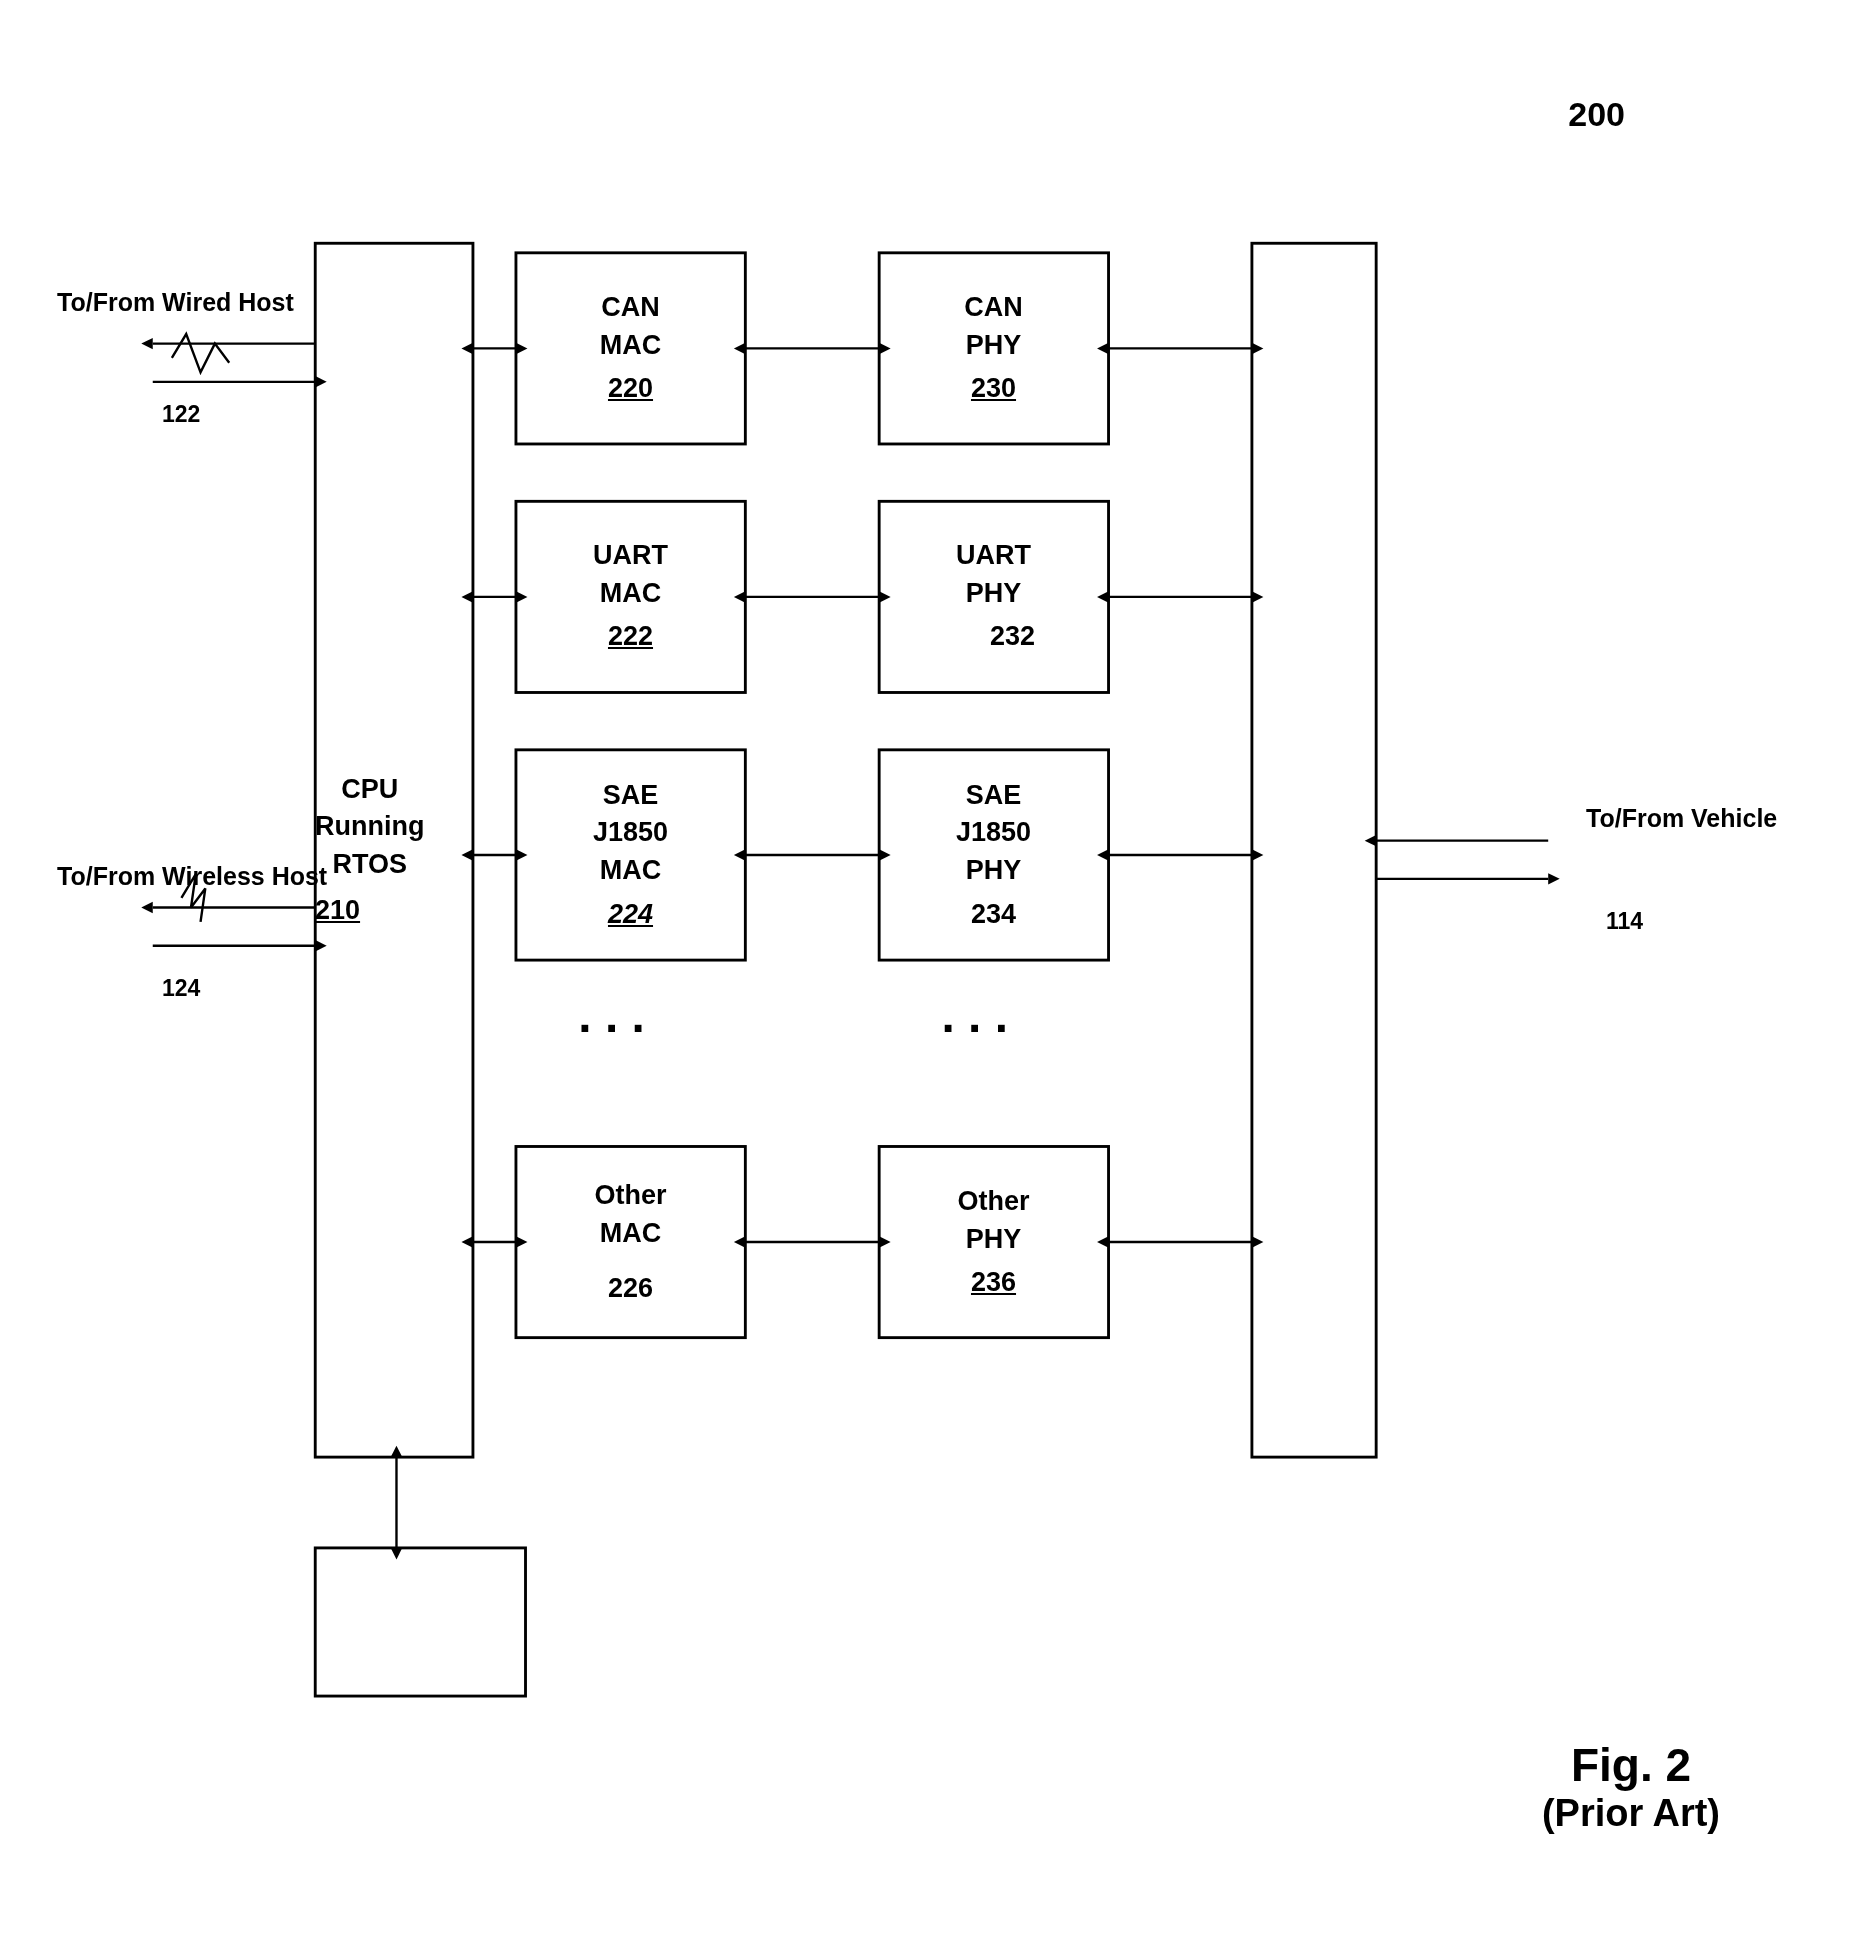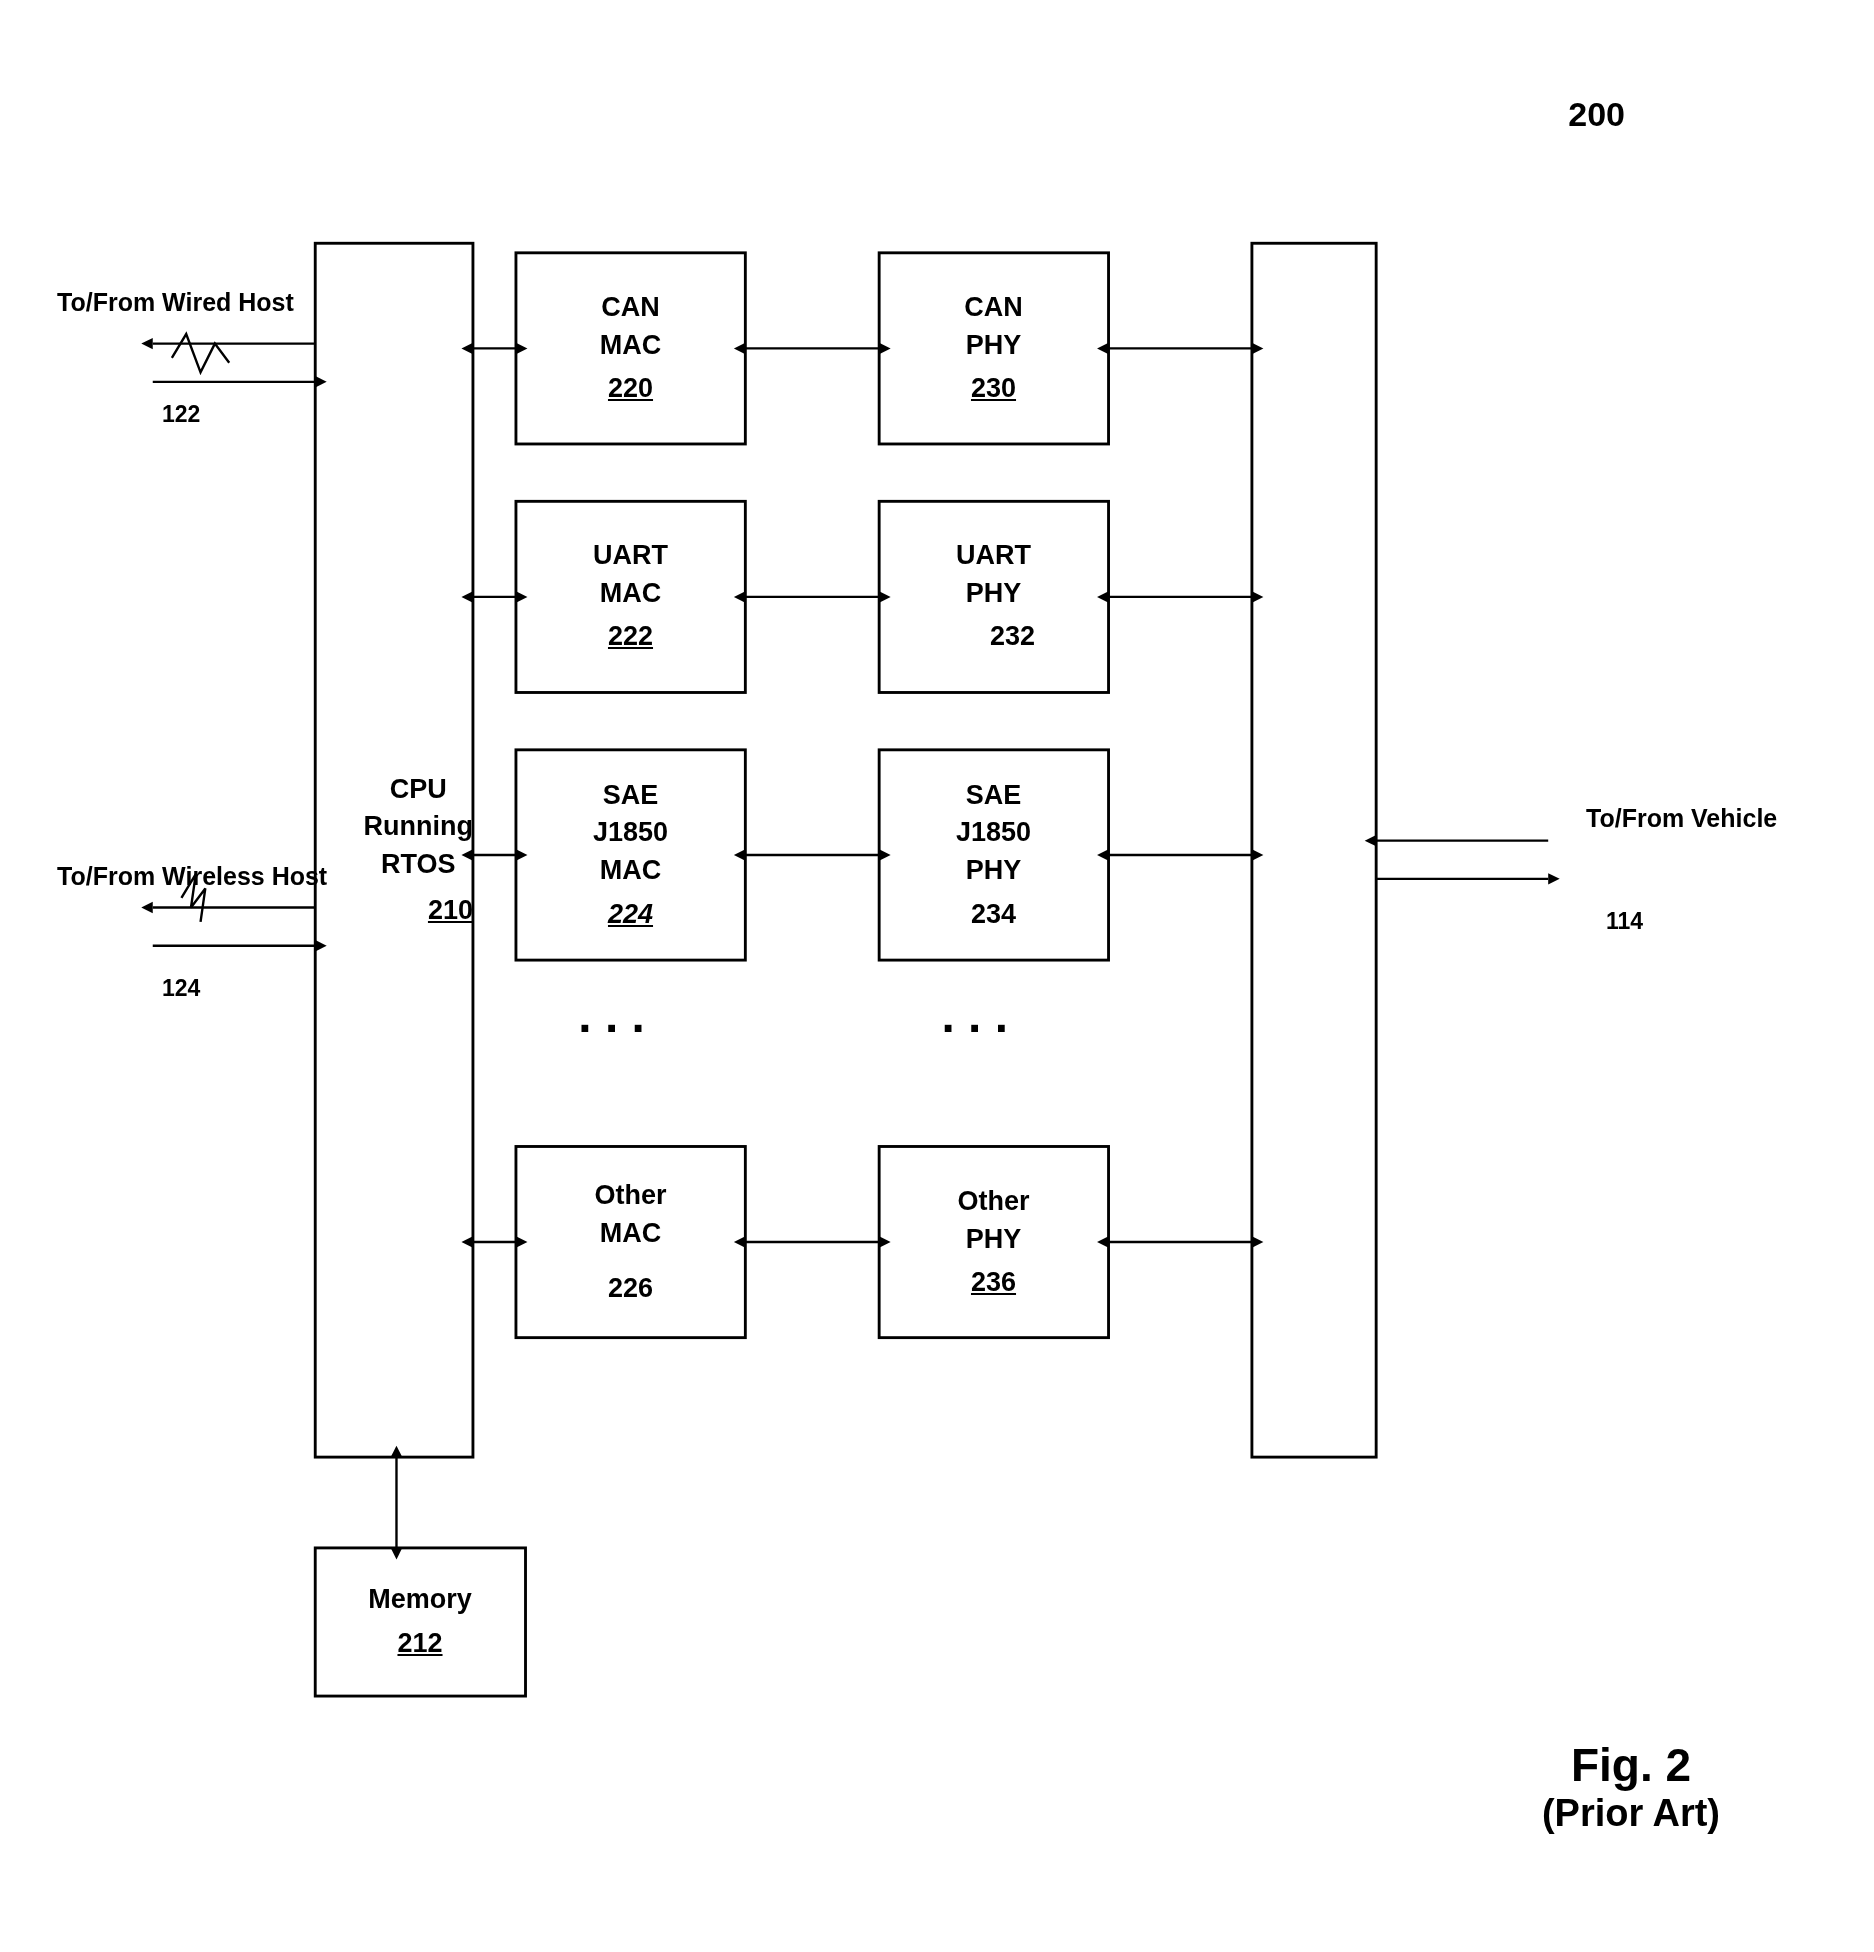--- a/index.html
+++ b/index.html
@@ -142,21 +142,21 @@
     <polygon points="1380,794 1380,806 1368,800" fill="black"></polygon>
     <line x1="1380" y1="840" x2="1560" y2="840" stroke="black" stroke-width="2.5"></line>
     <polygon points="1560,834 1560,846 1572,840" fill="black"></polygon>
 
     <text x="580" y="1000" font-size="50" font-weight="bold" text-anchor="middle" fill="black">. . .</text>
 
     <text x="960" y="1000" font-size="50" font-weight="bold" text-anchor="middle" fill="black">. . .</text>
 
   </svg>
 
-  <div style="position:absolute; left:258px; top:167px; width:158px; height:1214px; display:flex; flex-direction:column; align-items:flex-end; justify-content:center; text-align:center; font-size:27px; font-weight:bold; line-height:1.4;">
+  <div style="position:absolute; left:258px; top:167px; width:158px; height:1214px; display:flex; flex-direction:column; align-items:flex-start; justify-content:center; text-align:center; font-size:27px; font-weight:bold; line-height:1.4;">
     <div style="white-space:pre-line;">CPU
 Running
 RTOS</div>
     <div style="text-decoration:underline; margin-top:7.6px;">210</div>
   </div>
 
 
   <div style="position:absolute; left:459px; top:177px; width:229px; height:191px; display:flex; flex-direction:column; align-items:center; justify-content:center; text-align:center; font-size:27px; font-weight:bold; line-height:1.4;">
     <div>CAN<br>MAC</div>
     <div style="text-decoration:underline; margin-top:5.7px;">220</div>
@@ -190,24 +190,20 @@
   <div style="position:absolute; left:459px; top:1071px; width:229px; height:191px; display:flex; flex-direction:column; align-items:center; justify-content:center; text-align:center; font-size:27px; font-weight:bold; line-height:1.4;">
     <div>Other<br>MAC</div>
     <div style="margin-top:17px;">226</div>
   </div>
 
   <div style="position:absolute; left:822px; top:1071px; width:229px; height:191px; display:flex; flex-direction:column; align-items:center; justify-content:center; text-align:center; font-size:27px; font-weight:bold; line-height:1.4;">
     <div>Other<br>PHY</div>
     <div style="text-decoration:underline; margin-top:5.7px;">236</div>
   </div>
 
-  <div style="position:absolute; left:258px; top:1472px; width:210px; height:148px; display:flex; flex-direction:column; align-items:center; justify-content:center; text-align:center; font-size:27px; font-weight:bold; line-height:1.4;">
-    <div>Memory</div>
-    <div style="text-decoration:underline; margin-top:5.7px;">212</div>
-  </div>
 
   <div style="position:absolute; left:0px; top:210px; font-size:25px; font-weight:bold; line-height:1.3; text-align:right;">
     <div>To/From
 Wired Host</div>
   </div>
 
   <div style="position:absolute; left:105px; top:325px; font-size:23px; font-weight:bold;">
     <span>122</span>
   </div>
 

